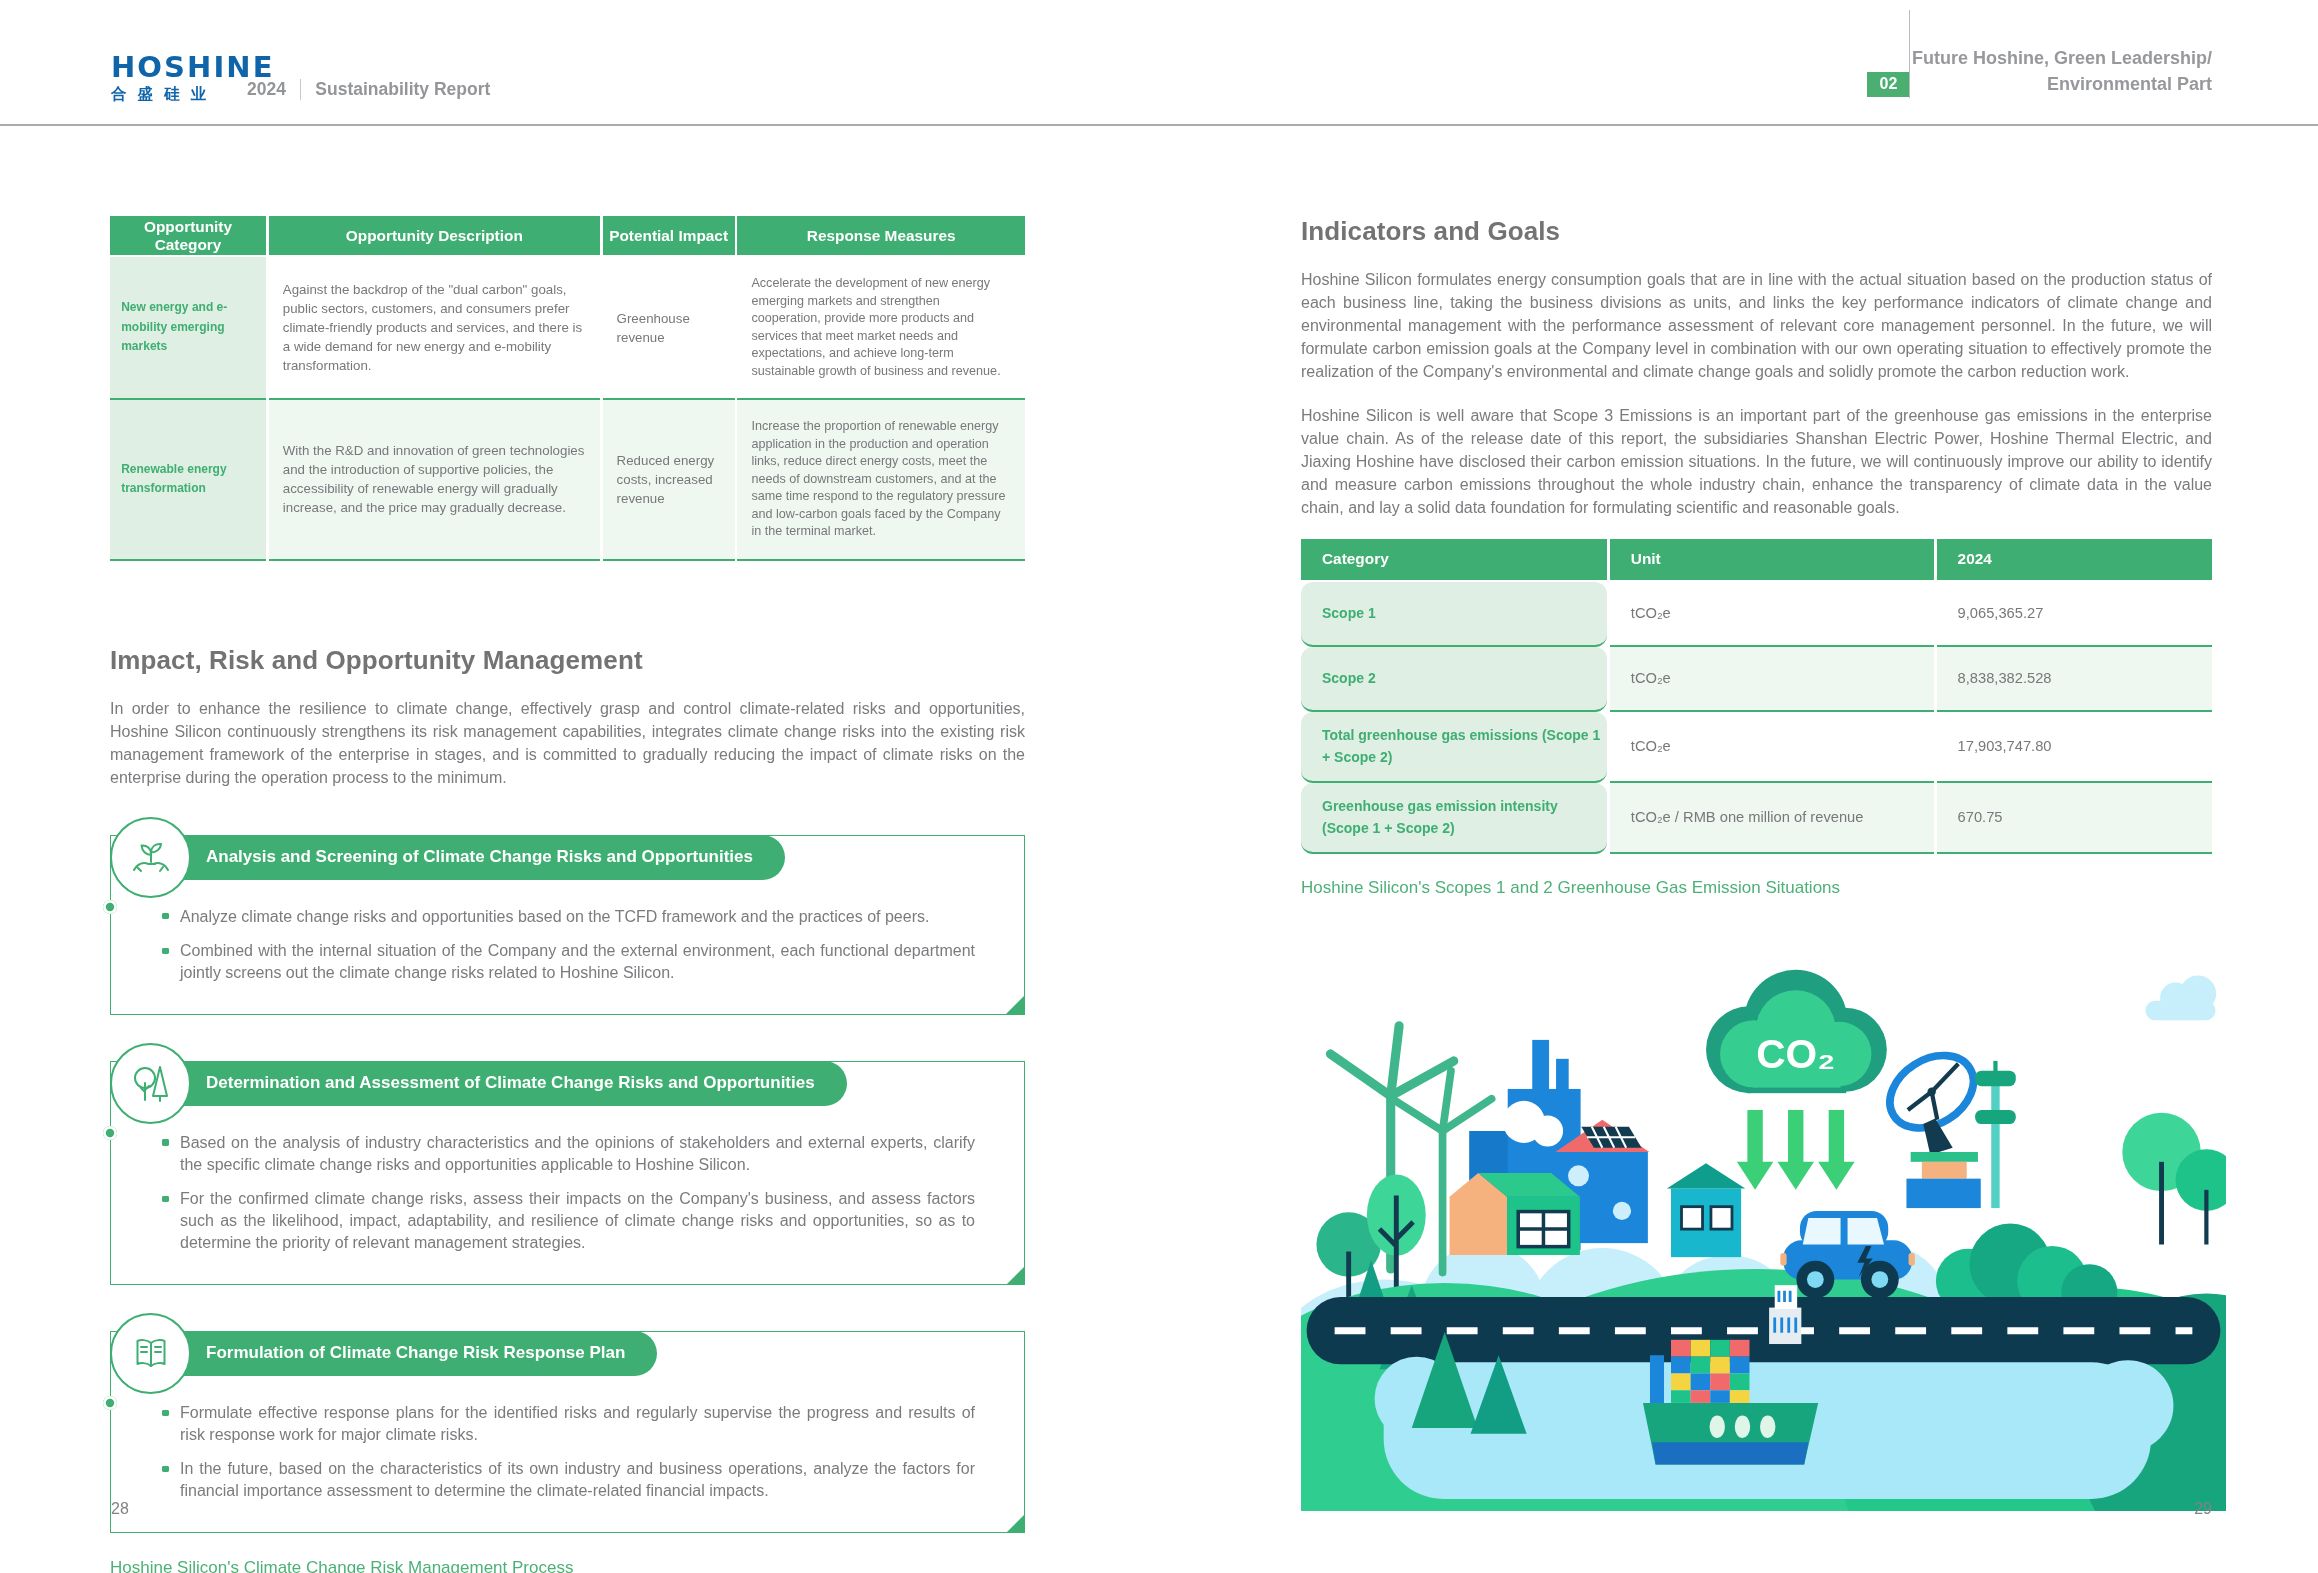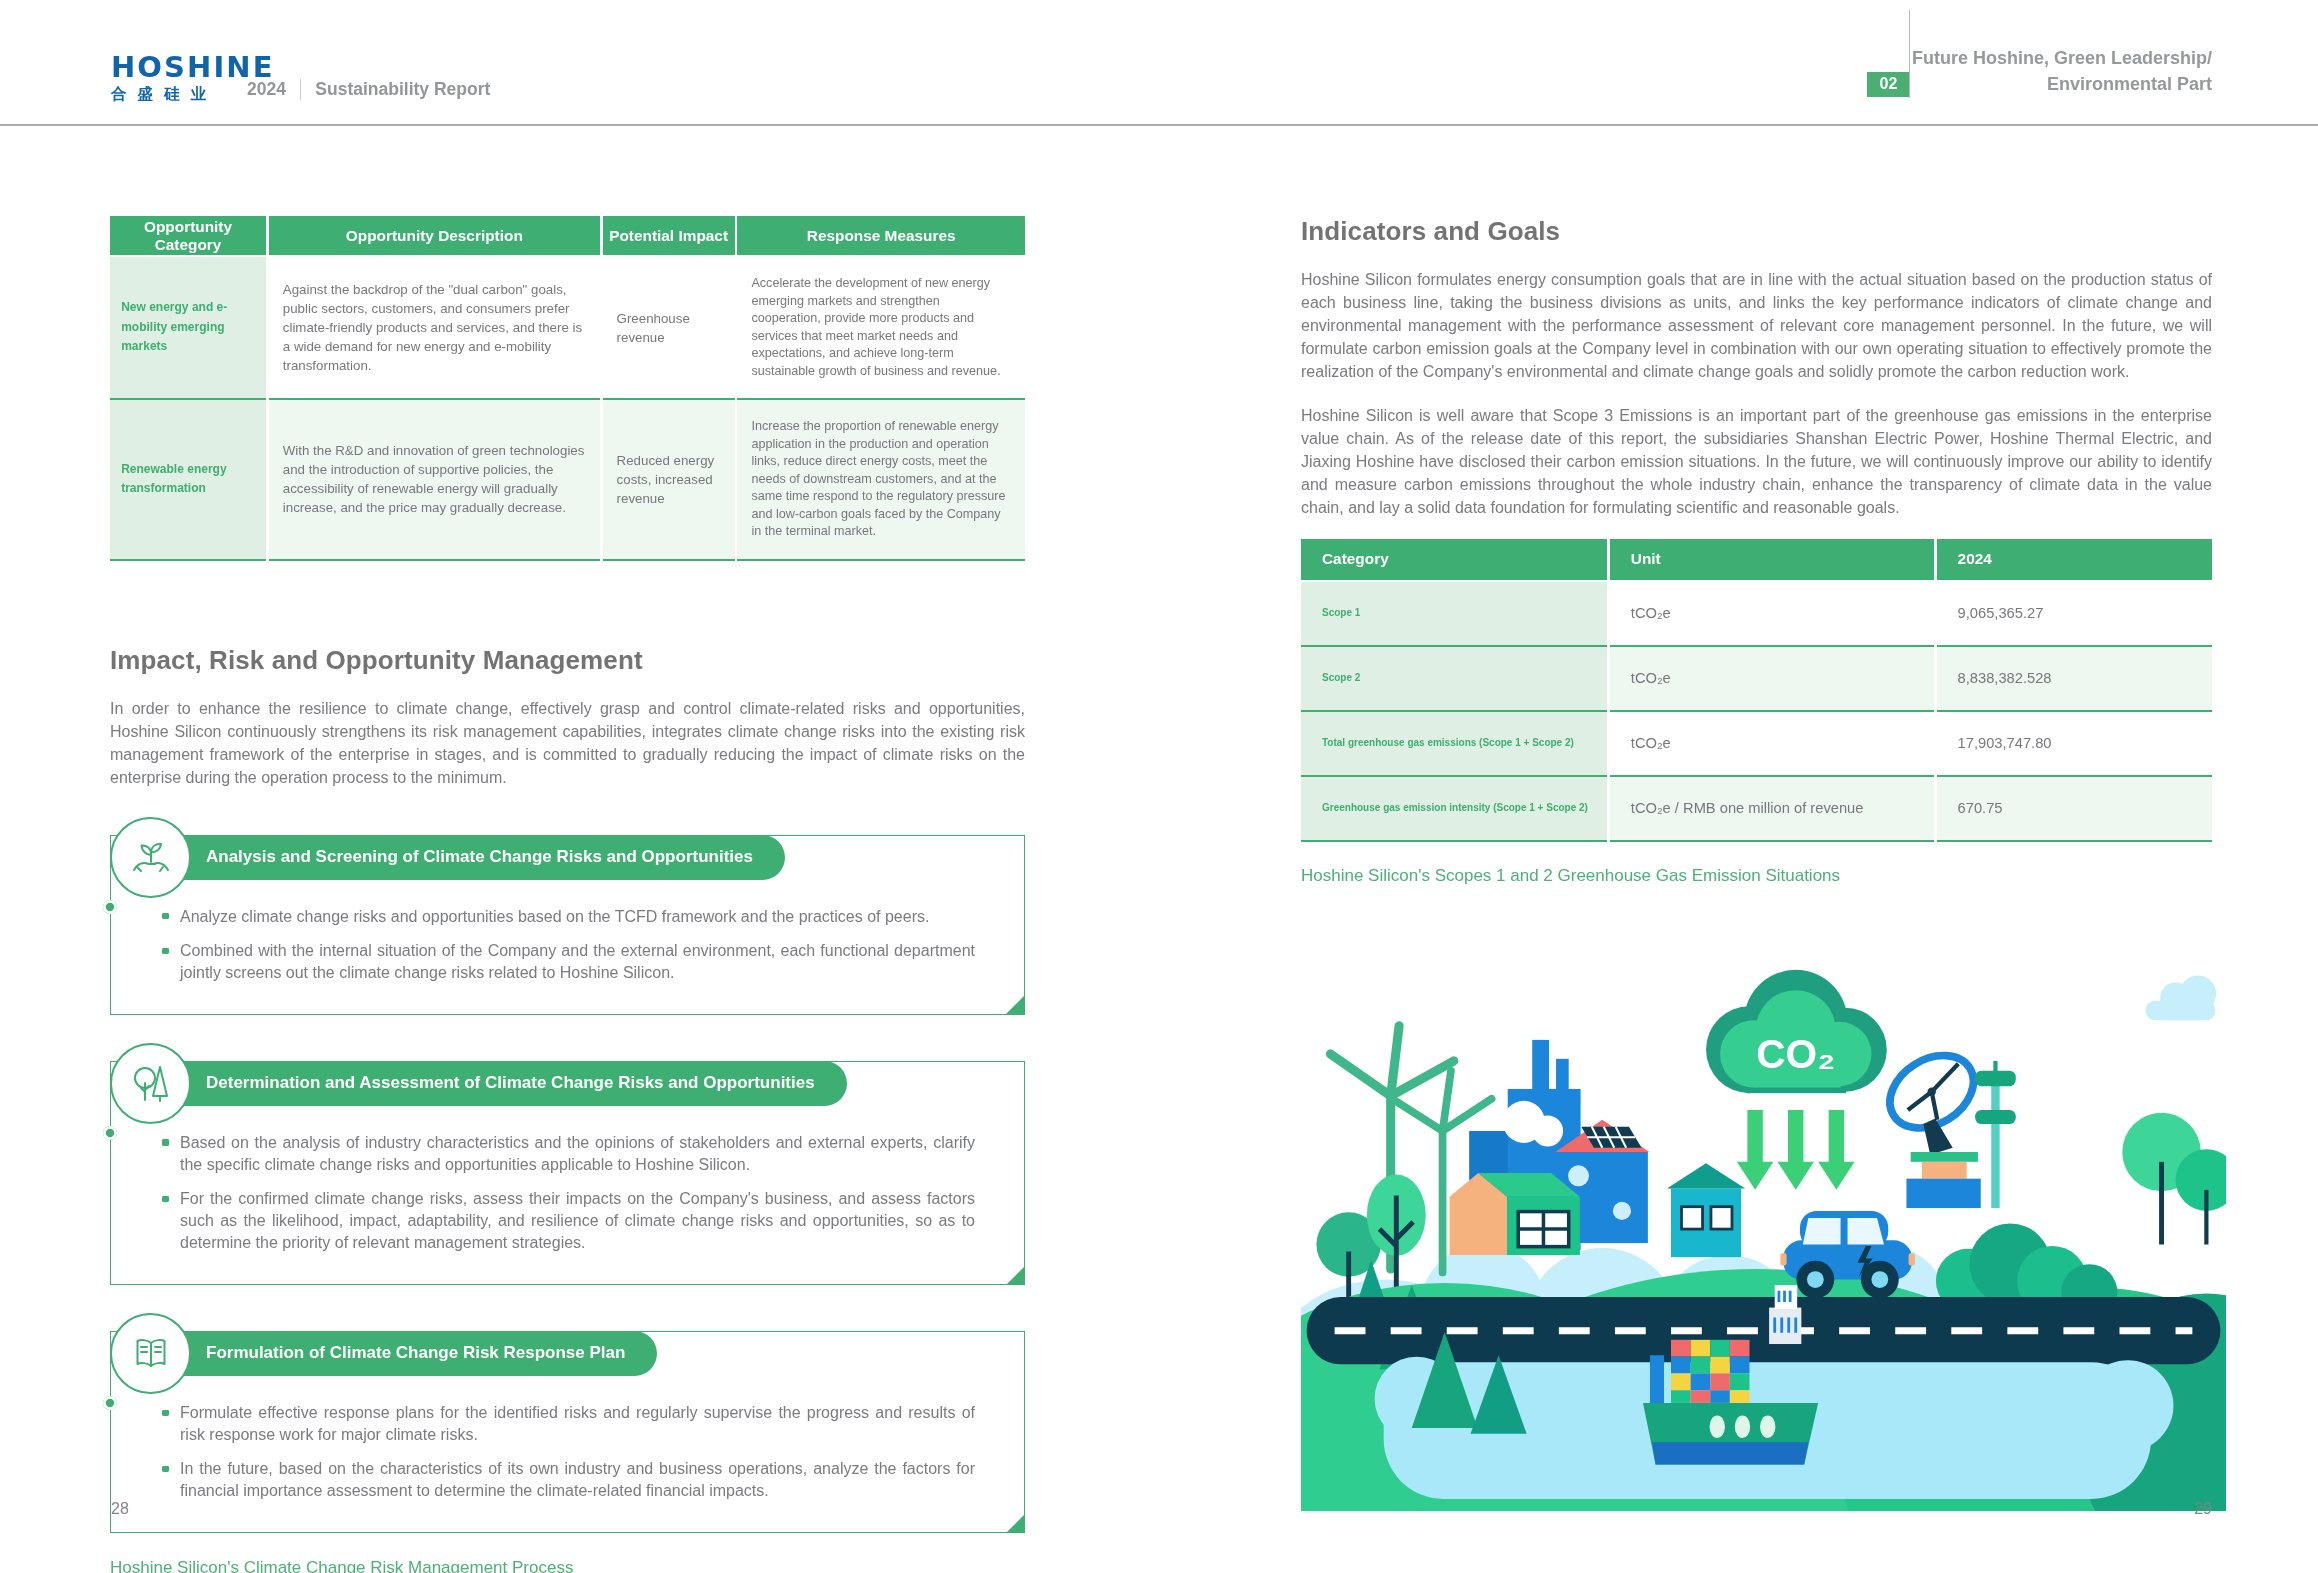--- a/index.html
+++ b/index.html
@@ -39,21 +39,21 @@
           display:flex; align-items:center; border-bottom:2.1px solid #ffffff; }
   .opp-table .gt-h { justify-content:center; height:41px; text-align:center; padding:0 5.6px; }
   .ghg-table .gt-h { height:43px; padding-left:21px; }
   .gt-cell { border-bottom:2.1px solid #3fae72; display:flex; flex-direction:column; justify-content:center; }
   .cat { background:#dfefe3; color:#3fae72; font-weight:700; }
   .tint { background:#eff7f1; }
   .opp-table .gt-cell { padding:18px 14px; font-size:13.3px; line-height:19px; }
   .opp-table .cat { padding-left:11.2px; font-size:12px; line-height:19.6px; }
   .opp-table .measures { font-size:12.6px; line-height:17.5px; }
   .ghg-table .gt-cell { min-height:65px; padding:12.6px 0 12.6px 21px; font-size:14.7px; line-height:20.3px; }
-  .ghg-table .cat { font-size:10px; line-height:22px; }
+  .ghg-table .cat { font-size:14px; line-height:22px;border-radius:12px; }
 
   
   .h2 { font-size:26px; font-weight:800; color:#737373; letter-spacing:0.1px; }
   .page-left .h2 { margin-top:84px; }
   .para { margin-top:21px; font-size:16px; line-height:23px; color:#7a7b7e; text-align:justify; }
   .caption { color:#4db077; font-size:17px; }
   .page-left .caption { margin-top:25px; }
   .page-right .caption { margin-top:24px; }
 
   

